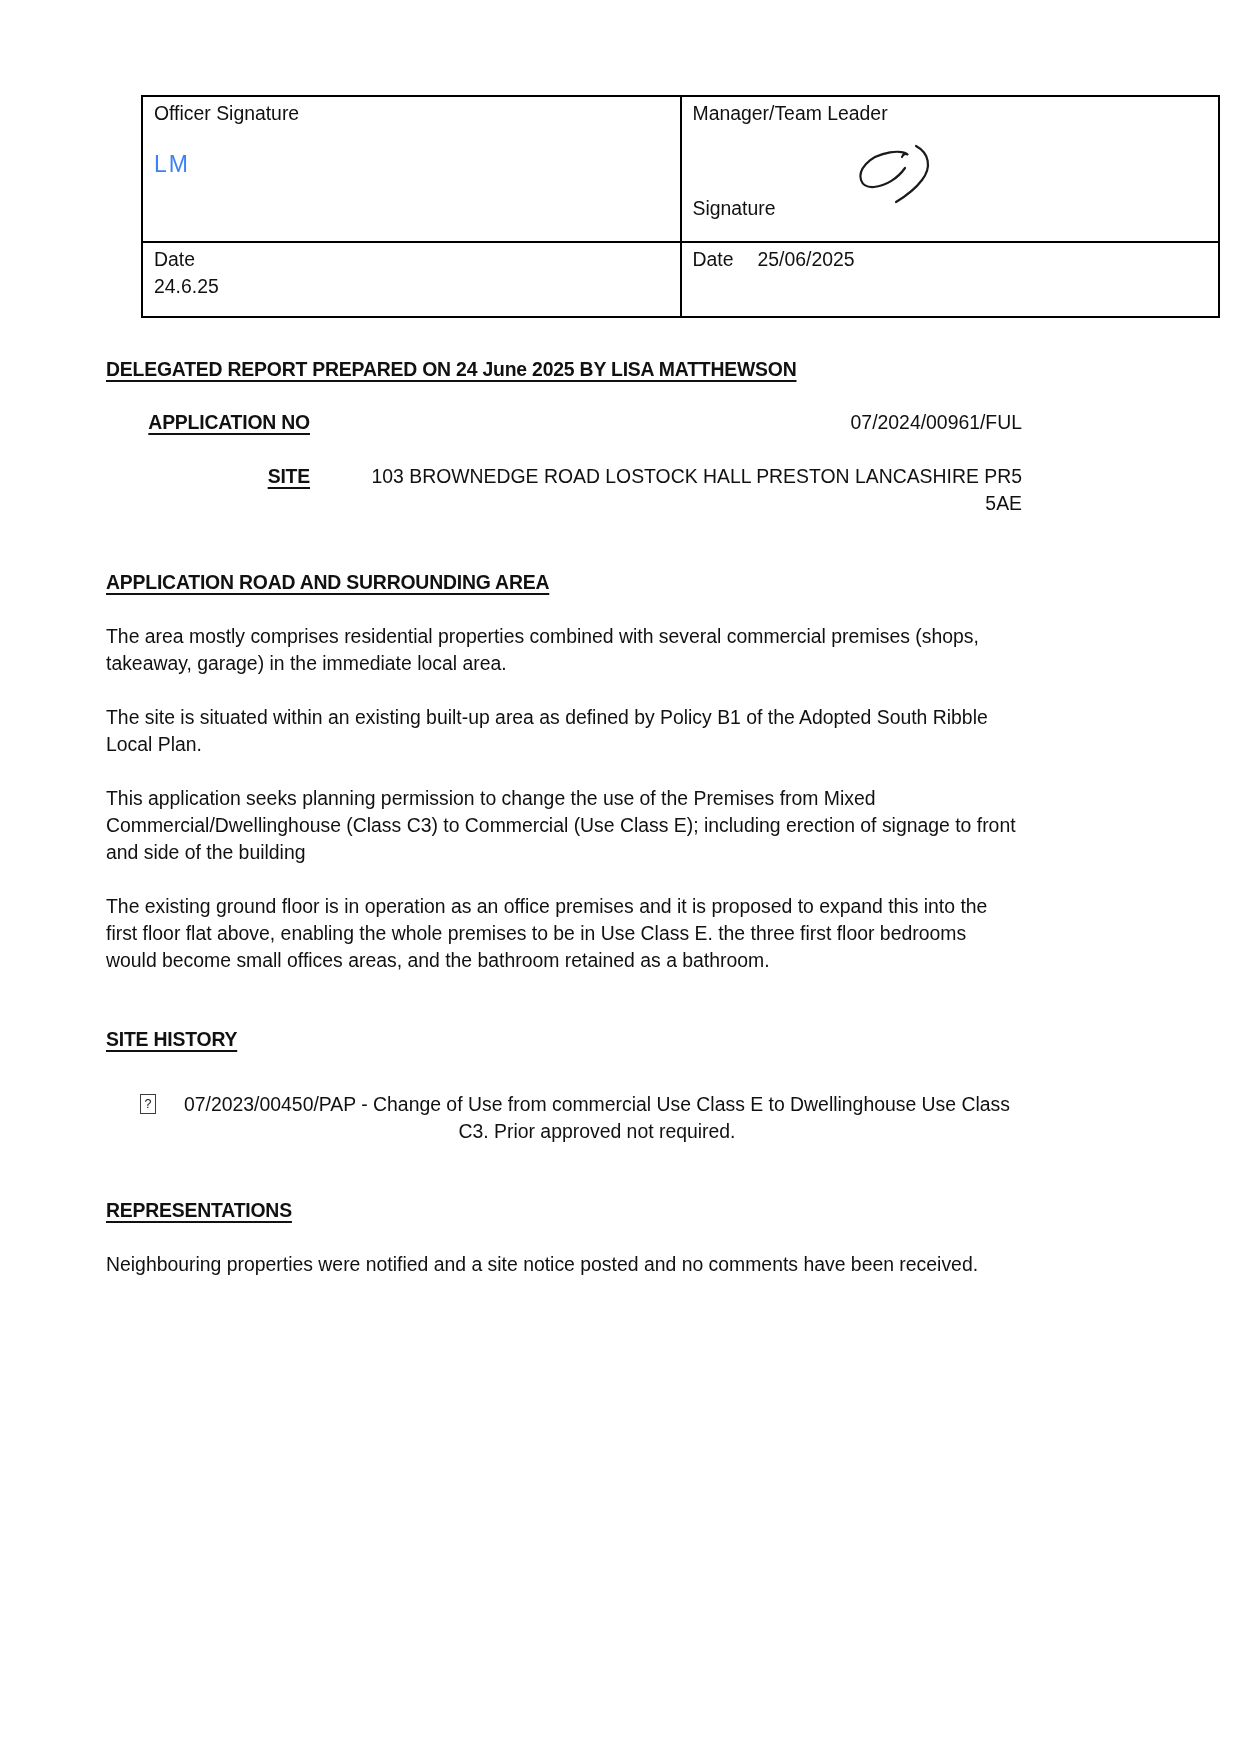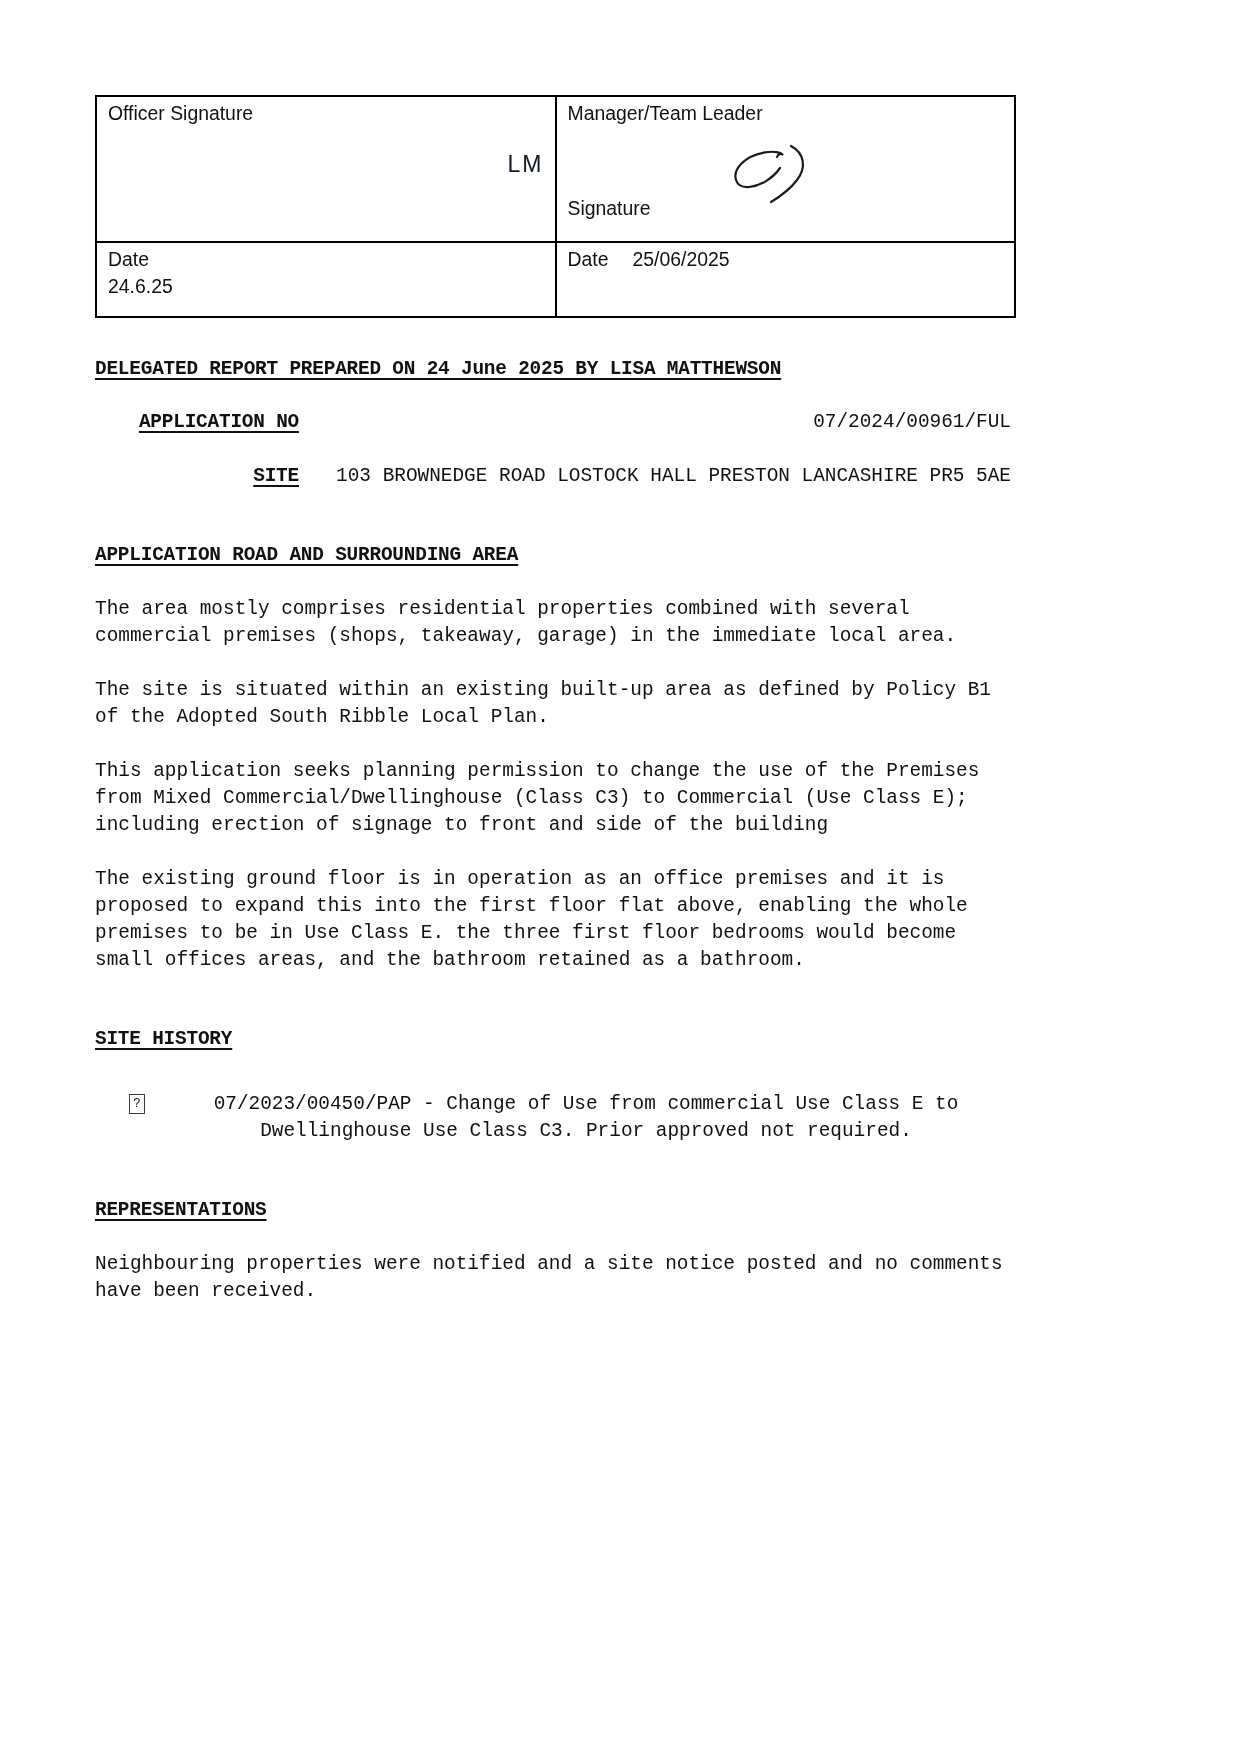--- a/index.html
+++ b/index.html
@@ -13,22 +13,23 @@
     overflow: hidden;
   }
   .page {
     width: 1241px;
     height: 1754px;
     padding: 95px 130px 40px 95px;
   }
   
   table.signoff {
     border-collapse: collapse;
-    width: 921px;
+    width: 1079px;
     table-layout: fixed;
+    margin-left: 46px;
   }
   table.signoff td {
     border: 2px solid #000000;
     vertical-align: top;
     padding: 3px 11px;
     font-size: 19.4px;
     line-height: 27px;
     position: relative;
   }
   td.row1 { height: 146px; }
@@ -45,24 +46,24 @@
     top: 46px;
   }
   .sig-label {
     position: absolute;
     left: 11px;
     bottom: 19px;
   }
   .date-val-right { margin-left: 24px; }
   
   .content {
+    margin-left: 11px;
     width: 916px;
     font-size: 19.4px;
     line-height: 27px;
-    font-family: Liberation Mono, monospace;
   }
   .u {
     text-decoration: underline;
     text-decoration-thickness: 2px;
     text-underline-offset: 4px;
   }
   .title { margin-top: 38px; font-weight: 700; letter-spacing: -0.2px; }
   .labrow { display: flex; text-align: right; }
   .labrow .lab { flex: none; width: 204px; font-weight: 700; letter-spacing: -0.2px; }
   .labrow .val { flex: 1; max-width: 720px; }
@@ -95,21 +96,21 @@
 </head>
 <body style="background: rgb(255, 255, 255); color: rgb(17, 17, 17);">
 
 <div class="page">
 
   <table class="signoff">
     <tbody>
         <tr>
       <td class="row1">
         <div>Officer Signature</div>
-        <div class="lm" style="color: #0f172a; text-align: right;">LM</div>
+        <div class="lm" style="color: #3b82f6;">LM</div>
       </td>
       <td class="row1">
         <div>Manager/Team Leader</div>
         <svg class="sig-scribble" width="112" height="62" viewBox="0 0 112 62">
           <path d="M 82 14 c 1 -3 4 -4 6 -2 c -4 -6 -30 -4 -42 9 c -10 11 -6 24 8 23 c 12 -1 24 -9 31 -19" fill="none" stroke="#1a1a1a" stroke-width="2.2" stroke-linecap="round"></path>
           <path d="M 96 3 c 13 7 16 21 6 34 c -6 8 -16 16 -26 22" fill="none" stroke="#1a1a1a" stroke-width="2.2" stroke-linecap="round"></path>
         </svg>
         <div class="sig-label">Signature</div>
       </td>
     </tr>

